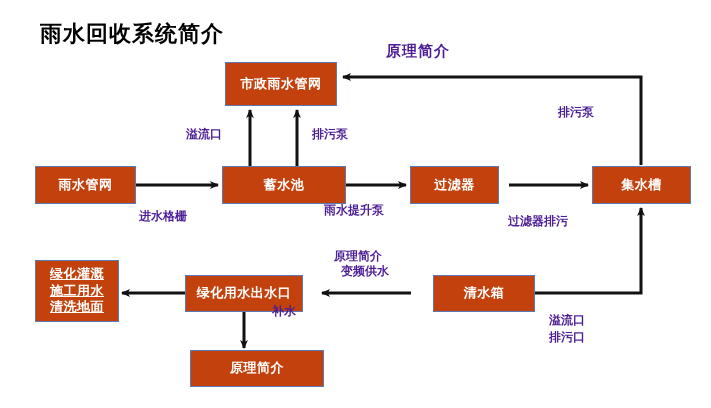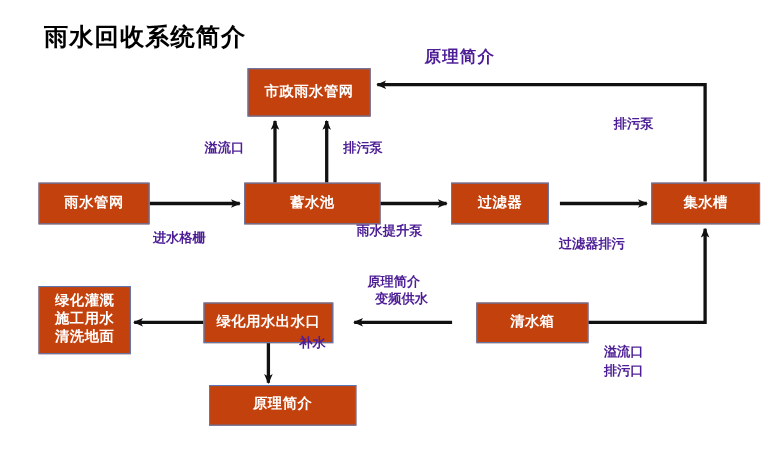--- a/index.html
+++ b/index.html
@@ -100,21 +100,21 @@
   </div>
 
   <div class="node" style="left:412px;top:275px;width:102px;height:37px;margin-left:21px;">
     <span class="ln">清水箱</span>
   </div>
 
   <div class="node" style="left:190px;top:350px;width:134px;height:37px;">
     <span class="ln">原理简介</span>
   </div>
 
-  <div class="node multi" style="left:35px;top:260px;width:84px;height:62px;">
+  <div class="node multi" style="left:35px;top:260px;width:84px;height:62px;text-decoration:underline;">
     <span class="ln">绿化灌溉</span>
     <span class="ln">施工用水</span>
     <span class="ln">清洗地面</span>
   </div>
 
   <div class="elabel big" style="left:386px;top:42px;">原理简介</div>
 
   <div class="elabel" style="left:186px;top:127px;">溢流口</div>
 
   <div class="elabel" style="left:312px;top:127px;">排污泵</div>

